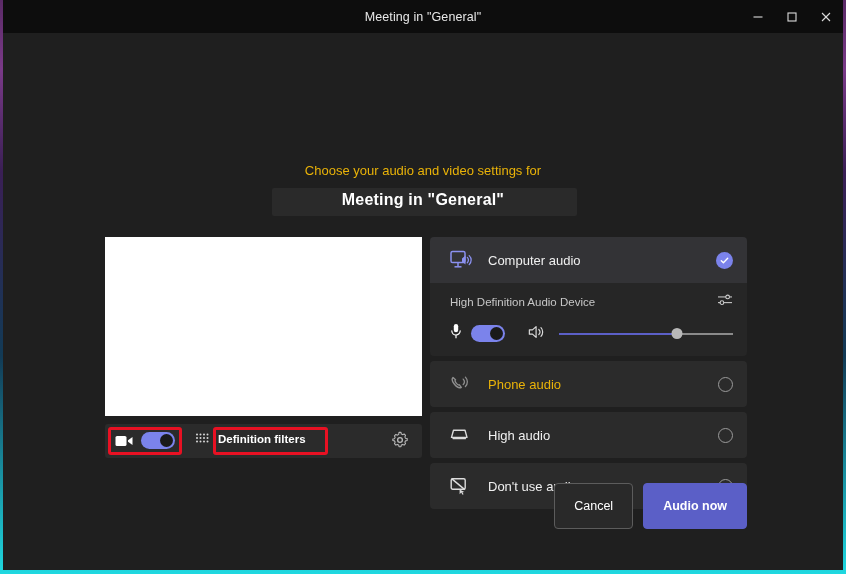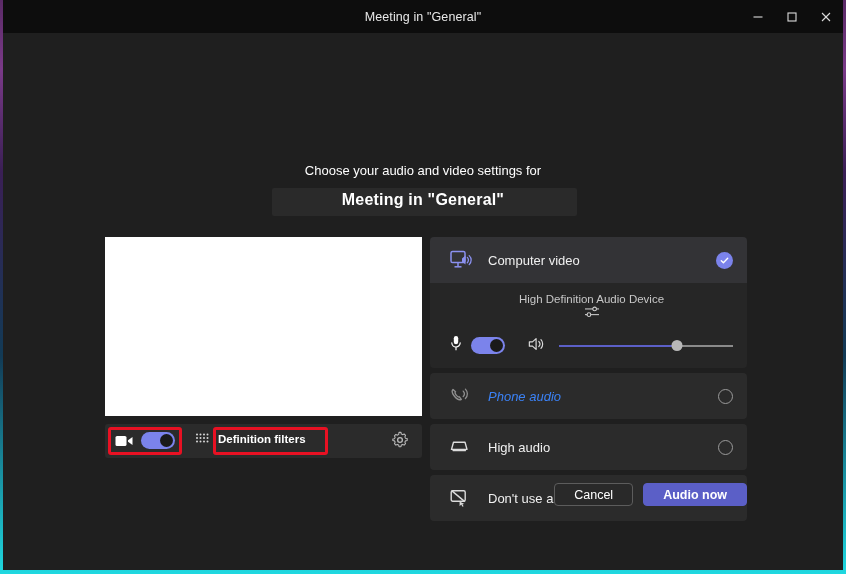--- a/index.html
+++ b/index.html
@@ -77,21 +77,21 @@
     background: #1f1f1f;
   }
 
   
   #prejoin-subtitle {
     position: absolute;
     left: 0; right: 0;
     top: 130px;
     text-align: center;
     font-size: 13px;
-    color: #ffffff;
+    color: #eab308;
   }
   #prejoin-title-band {
     position: absolute;
     left: 269px;
     top: 155px;
     width: 305px;
     height: 28px;
     background: #2a2a2a;
     border-radius: 2px;
   }
@@ -214,21 +214,21 @@
     display: flex;
     align-items: center;
     padding: 0 14px 0 20px;
     margin-bottom: 5px;
   }
   .audio-row.selected {
     background: #333336;
     border-radius: 4px 4px 0 0;
     margin-bottom: 0;
   }
-  .audio-row.disabled .audio-label { color: #3b82f6; font-style: italic; }
+  .audio-row.disabled .audio-label { color: #eab308; }
   .audio-icon {
     width: 26px;
     display: flex;
     align-items: center;
     justify-content: flex-start;
     flex: none;
   }
   .audio-label {
     margin-left: 12px;
     font-size: 13px;
@@ -257,21 +257,20 @@
   #device-subpanel {
     background: #262626;
     border-radius: 0 0 4px 4px;
     padding: 10px 14px 12px 20px;
     margin-bottom: 5px;
   }
   #device-name-row {
     display: flex;
     align-items: center;
     justify-content: space-between;
-    flex-direction: column;
   }
   #device-name {
     font-size: 11.5px;
     color: #c7c7c7;
   }
   #device-controls-row {
     display: flex;
     align-items: center;
     margin-top: 12px;
     gap: 9px;
@@ -307,21 +306,21 @@
 
   
   #action-buttons {
     position: absolute;
     right: 96px;
     top: 450px;
     display: flex;
     gap: 10px;
   }
   .btn {
-    height: 23px;
+    height: 46px;
     padding: 0 19px;
     border-radius: 4px;
     font-size: 12.5px;
     display: flex;
     align-items: center;
     justify-content: center;
     white-space: nowrap;
   }
   #cancel-button {
     background: #292929;
@@ -421,21 +420,21 @@
           <div class="audio-icon">
             <svg width="24" height="20" viewBox="0 0 24 20">
               <rect x="1" y="1.5" width="14" height="11" rx="1.6" fill="none" stroke="#8b91f0" stroke-width="1.5"></rect>
               <line x1="8" y1="12.5" x2="8" y2="16.5" stroke="#8b91f0" stroke-width="1.5"></line>
               <line x1="4.5" y1="16.8" x2="11.5" y2="16.8" stroke="#8b91f0" stroke-width="1.5"></line>
               <path d="M12 8.5 L15.5 5.6 L15.5 14.6 L12 11.7 Z" fill="#8b91f0"></path>
               <path d="M17.3 7.4a3.8 3.8 0 0 1 0 5.4" fill="none" stroke="#8b91f0" stroke-width="1.3" stroke-linecap="round"></path>
               <path d="M19.2 5.6a6.2 6.2 0 0 1 0 9" fill="none" stroke="#8b91f0" stroke-width="1.3" stroke-linecap="round"></path>
             </svg>
           </div>
-          <div class="audio-label">Computer video</div>
+          <div class="audio-label">Computer audio</div>
           <div class="radio-checked">
             <svg width="11" height="11" viewBox="0 0 12 12">
               <path d="M2.5 6.2 L4.8 8.5 L9.5 3.6" fill="none" stroke="#ffffff" stroke-width="1.5" stroke-linecap="round" stroke-linejoin="round"></path>
             </svg>
           </div>
         </div>
 
         <div id="device-subpanel">
           <div id="device-name-row">
             <span id="device-name">High Definition Audio Device</span>

